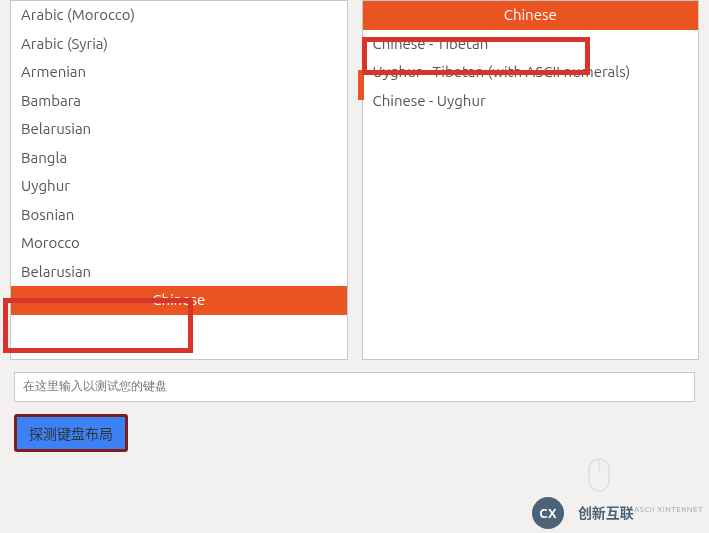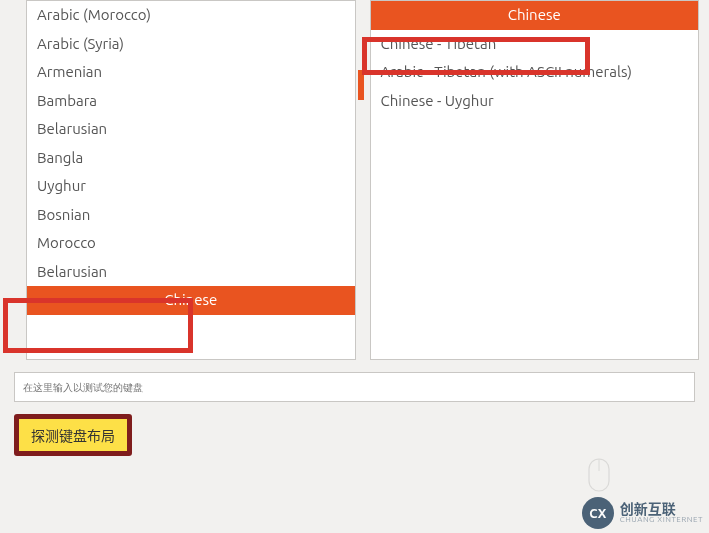--- a/index.html
+++ b/index.html
@@ -19,21 +19,20 @@
   }
   .heading {
     padding: 10px 18px 6px 18px;
     font-size: 15px;
     color: #3a3a3a;
   }
   .lists {
     display: flex;
     gap: 14px;
     padding: 0 10px 0 10px;
-    margin-left: 16px;
   }
   .listbox {
     background: #ffffff;
     border: 1px solid #c9c7c4;
     height: 360px;
     overflow: hidden;
   }
   .listbox.left { flex: 1 1 50%; }
   .listbox.right { flex: 1 1 50%; }
   .list-item {
@@ -63,56 +62,57 @@
   }
   .test-row {
     padding: 12px 14px 6px 14px;
   }
   .test-input {
     width: 100%;
     height: 30px;
     border: 1px solid #c9c7c4;
     background: #ffffff;
     padding: 4px 8px;
-    font-size: 10px;
+    font-size: 12px;
     color: #8b5cf6;
-    font-family: Liberation Sans, sans-serif;
+    font-family: Liberation Mono, monospace;
   }
   .detect-row {
     padding: 6px 14px;
   }
   .detect-btn {
-    background: #fde047;
-    border: 5px solid #7f1d1d;
+    background: #3b82f6;
+    border: 3px solid #7f1d1d;
     border-radius: 3px;
     padding: 6px 12px;
     font-size: 14px;
     color: #333;
     cursor: pointer;
     font-family: inherit;
   }
   .watermark {
     position: absolute;
     right: 6px;
     bottom: 4px;
     display: flex;
     align-items: center;
     opacity: 0.85;
+    gap: 8px;
   }
   .wm-circle {
     width: 32px; height: 32px;
     border-radius: 50%;
     background: #2f4a63;
     color: #fff;
     display: flex; align-items: center; justify-content: center;
     font-weight: bold;
     font-size: 13px;
     margin-right: 6px;
   }
-  .wm-text { display:flex; flex-direction:column; line-height:1; }
+  .wm-text { display:flex; flex-direction:row; line-height:1; }
   .wm-cn { font-size: 14px; color:#2f4a63; font-weight:600; }
   .wm-en { font-size: 8px; color:#8a98a5; letter-spacing:0.5px; }
   .faded-mouse {
     position:absolute;
     right:90px; bottom:38px;
     width:40px; height:40px;
     opacity:0.12;
   }
   .faded-mouse svg { width:100%; height:100%; }
 </style>
@@ -134,21 +134,21 @@
         <div class="list-item">Uyghur</div>
         <div class="list-item">Bosnian</div>
         <div class="list-item">Morocco</div>
         <div class="list-item">Belarusian</div>
         <div class="list-item selected">Chinese</div>
       </div>
 
     <div class="listbox right" id="right-list">
         <div class="list-item selected">Chinese</div>
         <div class="list-item">Chinese - Tibetan</div>
-        <div class="list-item">Arabic - Tibetan (with ASCII numerals)</div>
+        <div class="list-item">Uyghur - Tibetan (with ASCII numerals)</div>
         <div class="list-item">Chinese - Uyghur</div>
       </div>
 
   </div>
 
   <div class="red-outline" style="left:3px; top:298px; width:190px; height:55px;"></div>
   <div class="red-outline" style="left:362px; top:37px; width:228px; height:38px;"></div>
   <div class="orange-indicator" style="left:358px; top:70px;"></div>
 
   <div class="test-row">
@@ -163,17 +163,17 @@
     <svg viewBox="0 0 40 40">
       <rect x="10" y="4" width="20" height="32" rx="10" ry="10" fill="none" stroke="#333" stroke-width="1.2"></rect>
       <line x1="20" y1="4" x2="20" y2="16" stroke="#333" stroke-width="1"></line>
     </svg>
   </div>
 
   <div class="watermark">
     <div class="wm-circle">CX</div>
     <div class="wm-text">
       <span class="wm-cn">创新互联</span>
-      <span class="wm-en">CHUANG XINTERNET</span>
+      <span class="wm-en">ASCII XINTERNET</span>
     </div>
   </div>
 
 </div>
 
 </body></html>

